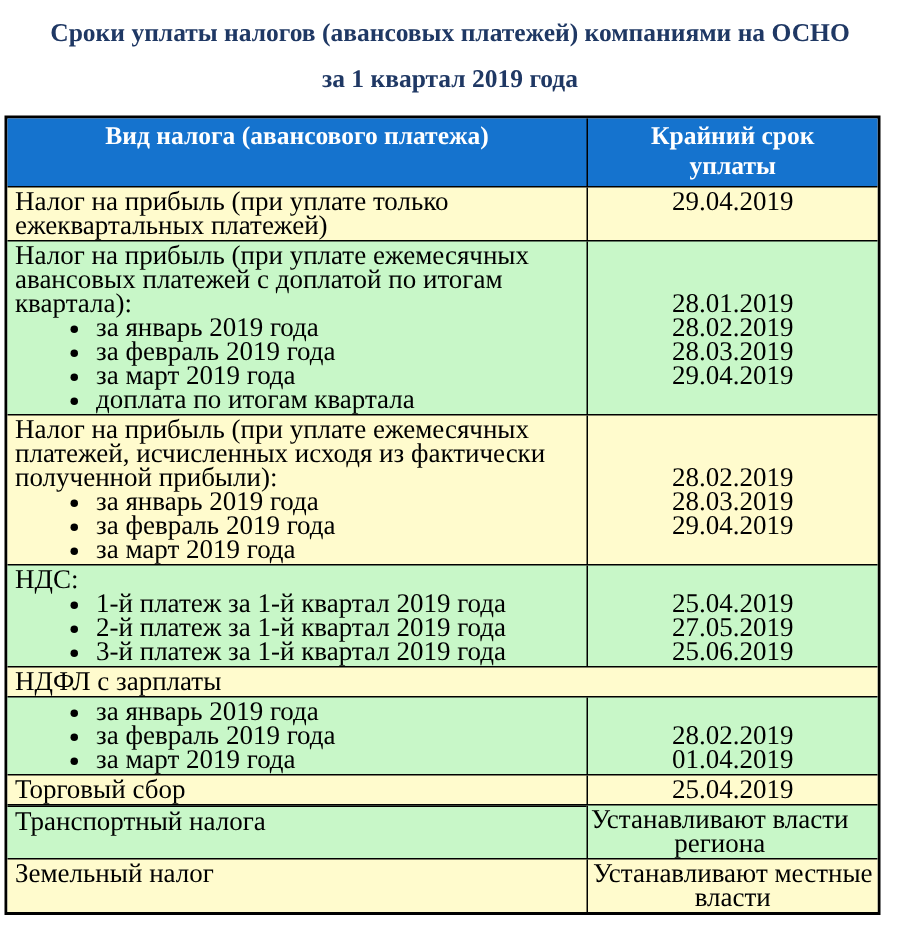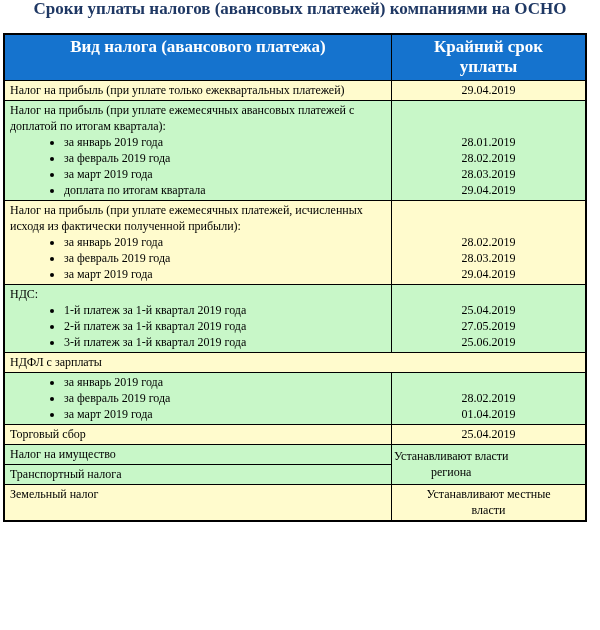--- a/index.html
+++ b/index.html
@@ -14,39 +14,39 @@
   html,body{ background:#ffffff; }
   body{
     width:600px; height:630px; overflow:hidden; position:relative;
     font-family:"Liberation Serif","DejaVu Serif",serif;
     color:#000;
   }
   .title{
     text-align:center; font-weight:bold; font-size:17px; line-height:18px;
     color:var(--title-color);
   }
-  .title-line1{ }
+  .title-line1{ padding-top:13px; }
   .title-line2{ margin-top:13px; }
   .tax-table{
     margin:15px 8px 0 3px; width:584px;
     border:2px solid var(--border);
     background:#fff;
   }
   .header-row{
     display:grid; grid-template-columns:1fr 194px;
     background:var(--header-bg); color:var(--header-text);
     font-weight:bold; font-size:17px; line-height:20px; text-align:center;
   }
   .header-cell{ padding:2px 4px 3px 4px; }
   .header-cell.right{ border-left:1px solid var(--border); }
   .header-deadline-text{ max-width:132px; margin:0 auto; }
   .t-row{
     display:grid; grid-template-columns:1fr 194px;
     border-top:1px solid var(--border);
-    font-size:12px; line-height:16px;font-family:Liberation Serif, serif;
+    font-size:18px; line-height:16px;font-family:Liberation Serif, serif;
   }
   .bg-yellow{ background:var(--row-yellow); }
   .bg-green{ background:var(--row-green); }
   .cell-left{ padding:1px 4px 2px 5px; }
   .cell-left.no-pad{ padding:0; }
   .cell-right{
     border-left:1px solid var(--border);
     text-align:center; padding:1px 2px 2px 2px;
   }
   .row-intro,.row-label{ line-height:16px; }
@@ -59,20 +59,21 @@
   .sub-border{ border-top:1px solid var(--border); }
   .cell-right.v-center{
     display:flex; align-items:center; justify-content:flex-start;
   }
 </style>
 </head>
 <body>
 
 <div class="title">
   <div class="title-line1">Сроки уплаты налогов (авансовых платежей) компаниями на ОСНО</div>
+  <div class="title-line2">за 1 квартал 2019 года</div>
 </div>
 
 <div class="tax-table">
   <div class="header-row">
     <div class="header-cell left">Вид налога (авансового платежа)</div>
     <div class="header-cell right">
       <div class="header-deadline-text">Крайний срок уплаты</div>
     </div>
   </div>
   <div id="rows">
@@ -156,21 +157,20 @@
       <div class="t-row bg-yellow">
         <div class="cell-left">
           <div class="row-label">Торговый сбор</div>
         </div>
         <div class="cell-right">
           <div class="date">25.04.2019</div>
         </div>
       </div>
       <div class="t-row bg-green">
         <div class="cell-left no-pad">
-          <div class="sub-label">Налог на имущество</div>
           <div class="sub-label sub-border">Транспортный налога</div>
         </div>
         <div class="cell-right v-center">
           <div class="date multi">Устанавливают власти
 региона</div>
         </div>
       </div>
       <div class="t-row bg-yellow">
         <div class="cell-left">
           <div class="row-label">Земельный налог</div>

